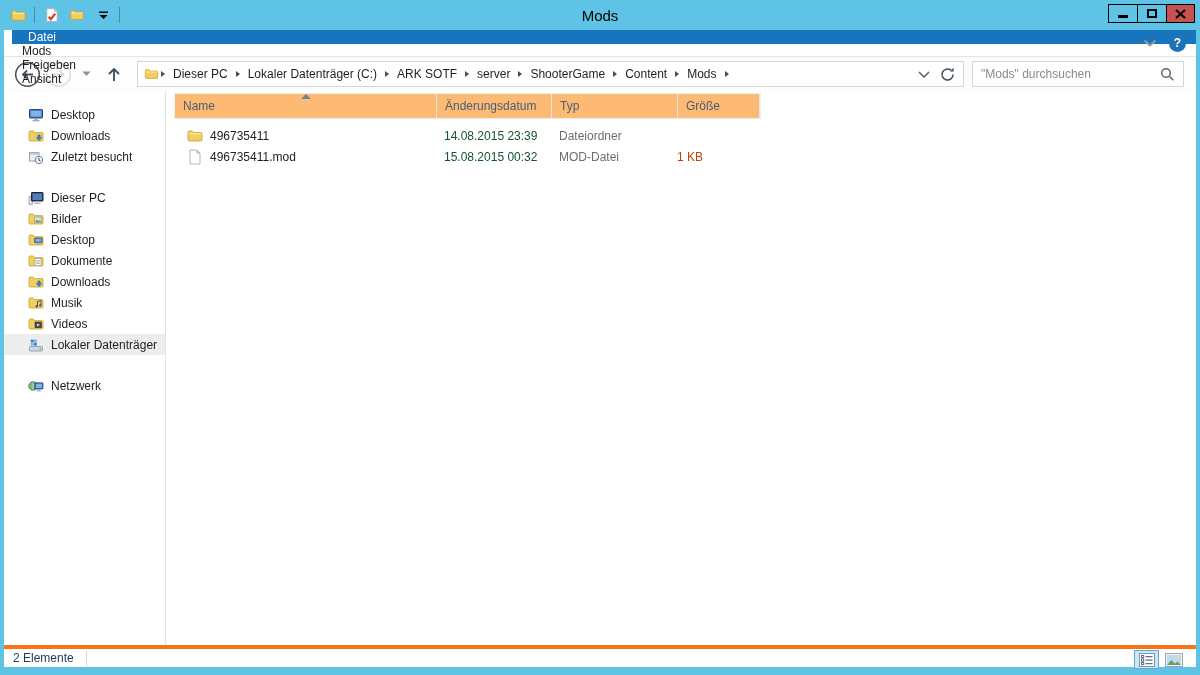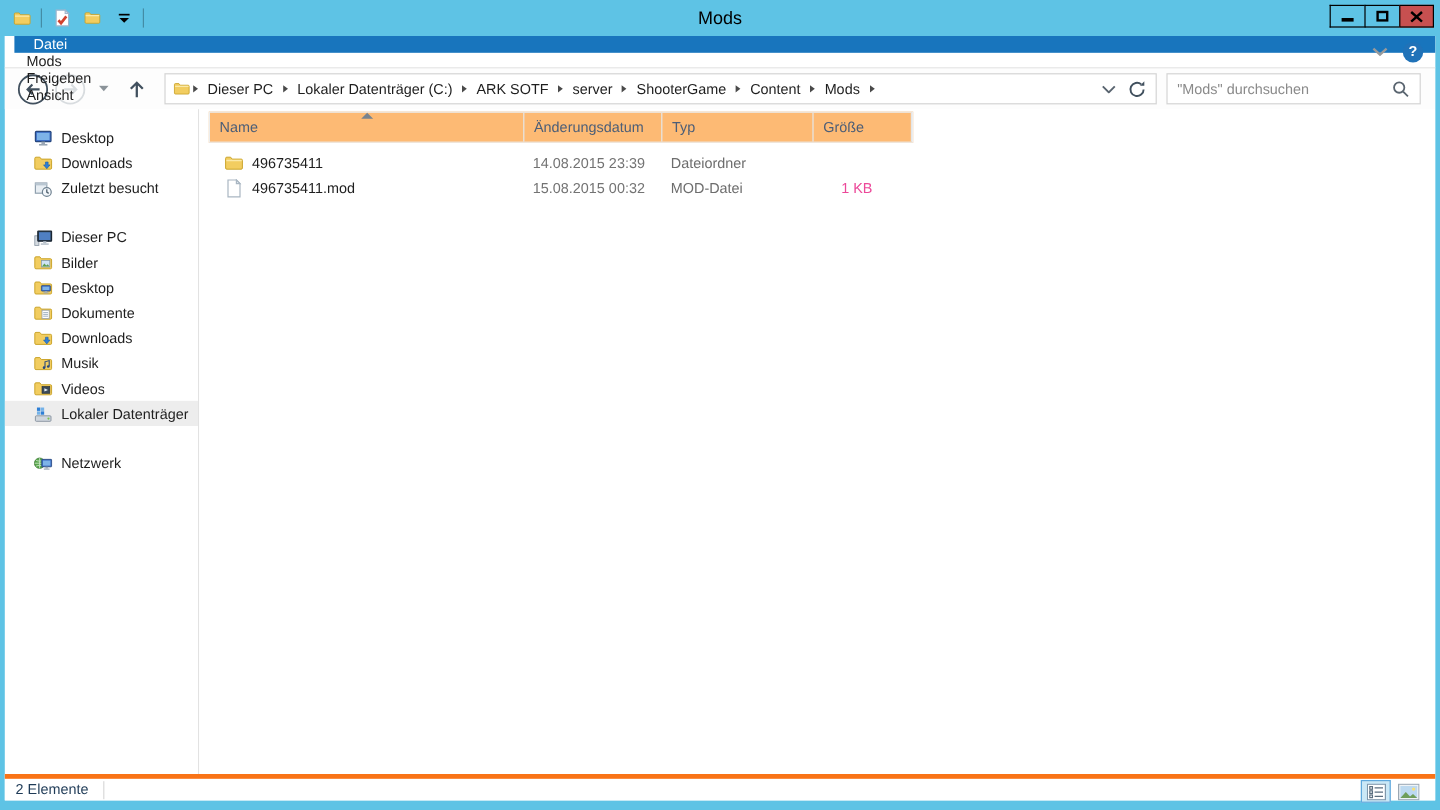--- a/index.html
+++ b/index.html
@@ -64,23 +64,23 @@
   .col-type { width:126px; }
   .col-size { width:82px; }
   .sort-arrow { position:absolute; top:0; left:50%; margin-left:-5px; width:0; height:0; border-left:5px solid transparent; border-right:5px solid transparent; border-bottom:5px solid #77838f; }
 
   
   .rows { position:absolute; left:8px; top:34px; right:8px; }
   .frow { height:21px; display:flex; align-items:center; cursor:default; }
   .cell { overflow:hidden; white-space:nowrap; }
   .c-name { width:262px; display:flex; align-items:center; padding-left:13px; color:#1e1e1e; }
   .c-name .fic { width:16px; height:16px; margin-right:7px; flex:none; }
-  .c-date { width:115px; padding-left:8px; color:#737373; }
+  .c-date { width:115px; padding-left:8px; color:#14532d; }
   .c-type { width:126px; padding-left:8px; color:#6d6d6d; }
-  .c-size { width:74px; text-align:center; color:#ec4899; }
+  .c-size { width:74px; text-align:left; color:#c2410c; }
 
   
   .statusbar { height:22px; border-top:4px solid #f97316; display:flex; align-items:center; padding-left:9px; position:relative; background:#fff; }
   .status-text { color:#1f3b57; }
   .status-sep { width:1px; height:15px; background:#d9d9d9; margin-left:12px; }
   .view-btns { position:absolute; right:10px; top:1px; display:flex; gap:2px; }
   .view-btn { width:25px; height:19px; display:flex; align-items:center; justify-content:center; }
   .view-btn.active { background:#cbe8f6; border:1px solid #5fa8dc; }
 </style>
 </head>

